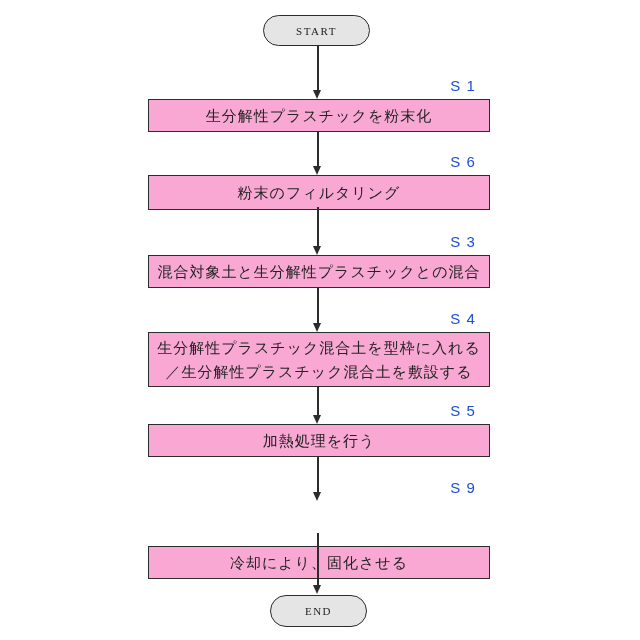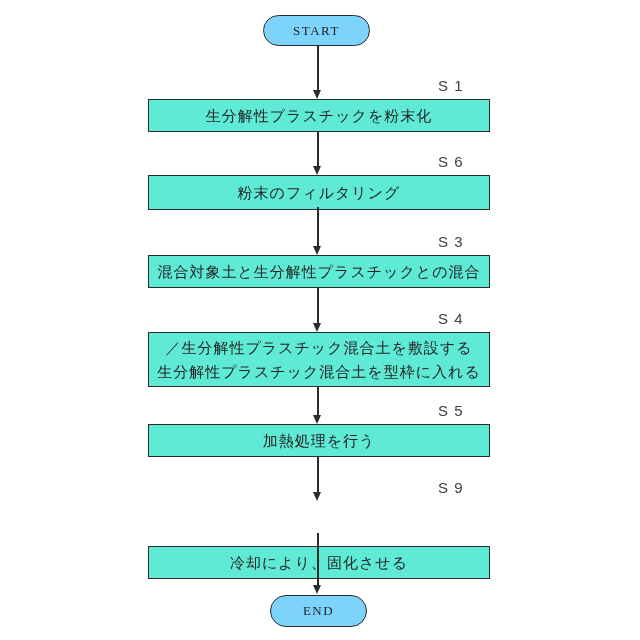--- a/index.html
+++ b/index.html
@@ -20,35 +20,35 @@
   
   .terminator {
     position: absolute;
     box-sizing: border-box;
     border: 1.6px solid #2c2c2c;
     border-radius: 16px;
     display: flex;
     align-items: center;
     justify-content: center;
     font-family: "Liberation Serif", "DejaVu Serif", serif;
-    font-size: 13px;
+    font-size: 11px;
     letter-spacing: 1.5px;
-    background: #7dd3fc;
+    background: #e5e5e5;
   }
   #start-terminator { left: 263px; top: 15px;  width: 107px; height: 31px; }
   #end-terminator   { left: 270px; top: 595px; width: 97px;  height: 32px; }
 
   
   .step-box {
     position: absolute;
     left: 148px;
     width: 342px;
     box-sizing: border-box;
     border: 1.8px solid #2c2c2c;
-    background: #5eead4;
+    background: #f9a8d4;
     display: flex;
     flex-direction: column;
     align-items: center;
     justify-content: center;
     font-size: 15px;
     letter-spacing: 1px;
     line-height: 1.55;
     text-align: center;
   }
   #step-box-1 { top: 99px;  height: 33px; }
@@ -56,24 +56,24 @@
   #step-box-3 { top: 255px; height: 33px; }
   #step-box-4 { top: 332px; height: 55px; }
   #step-box-5 { top: 424px; height: 33px; }
   #step-box-6 { top: 501px; height: 33px; margin-top: 45px; }
 
   
   .step-label {
     position: absolute;
     left: 438px;
     width: 50px;
-    text-align: left;
+    text-align: center;
     font-size: 15px;
     letter-spacing: 1px;
-    color: #404040;
+    color: #1d4ed8;
   }
   #step-label-1 { top: 77px;  }
   #step-label-2 { top: 153px; }
   #step-label-3 { top: 233px; }
   #step-label-4 { top: 310px; }
   #step-label-5 { top: 402px; }
   #step-label-6 { top: 479px; }
 
   
   .flow-arrow {
@@ -128,22 +128,22 @@
 
   <div class="step-label" id="step-label-3">S 3</div>
   <div class="step-box" id="step-box-3">
     <span>混合対象土と生分解性プラスチックとの混合</span>
   </div>
 
   <div class="flow-arrow" id="flow-arrow-4"></div>
 
   <div class="step-label" id="step-label-4">S 4</div>
   <div class="step-box" id="step-box-4">
+    <span>生分解性プラスチック混合土を型枠に入れる</span>
     <span>／生分解性プラスチック混合土を敷設する</span>
-    <span>生分解性プラスチック混合土を型枠に入れる</span>
   </div>
 
   <div class="flow-arrow" id="flow-arrow-5"></div>
 
   <div class="step-label" id="step-label-5">S 5</div>
   <div class="step-box" id="step-box-5">
     <span>加熱処理を行う</span>
   </div>
 
   <div class="flow-arrow" id="flow-arrow-6"></div>

